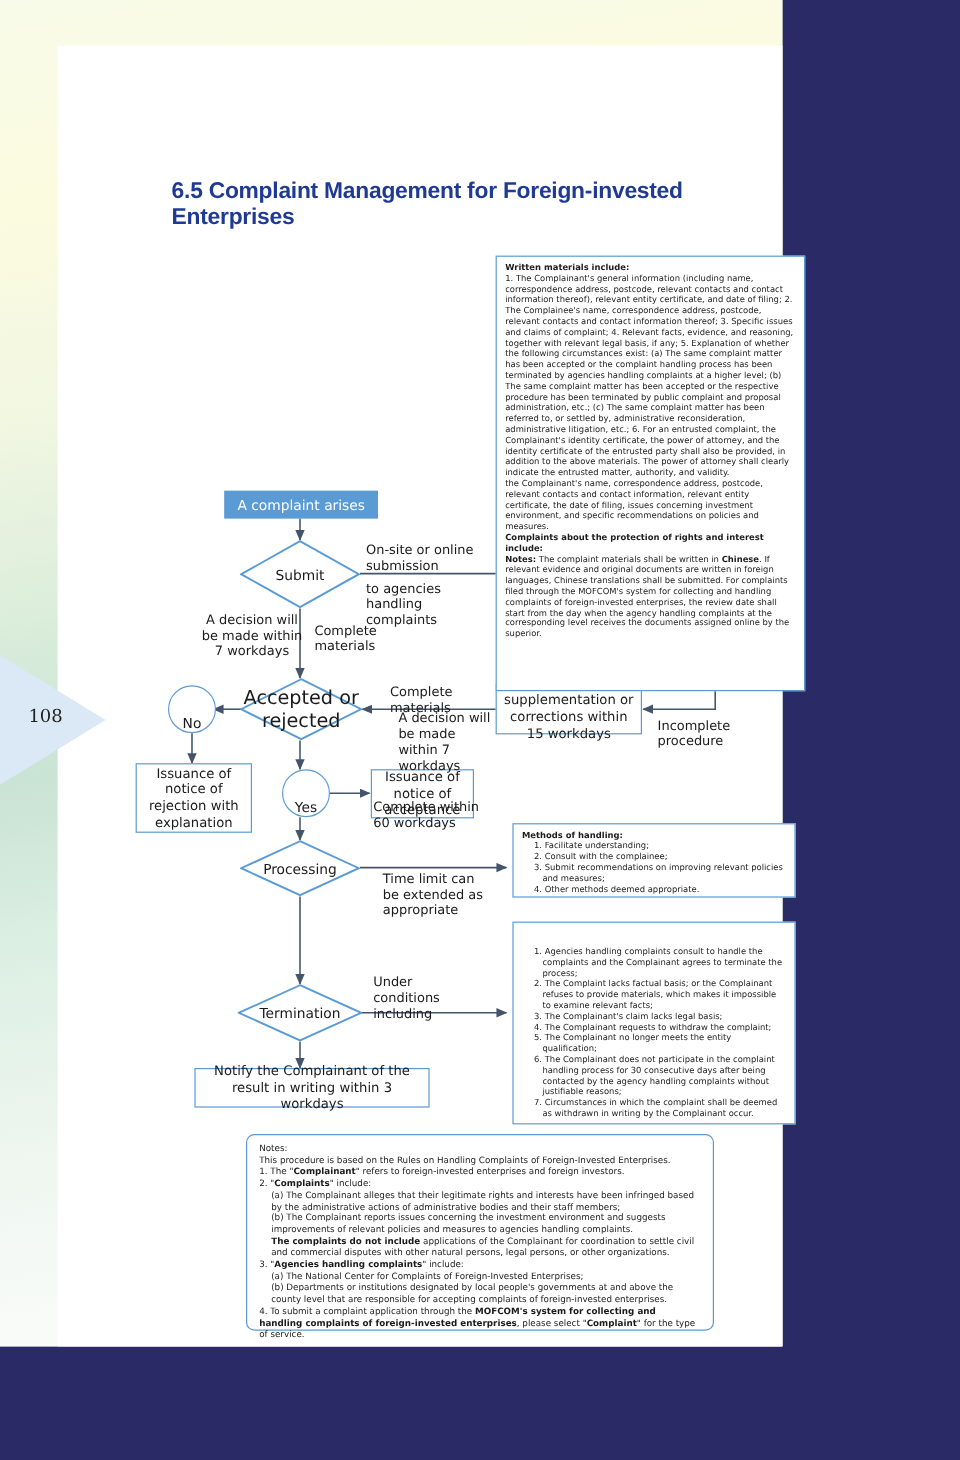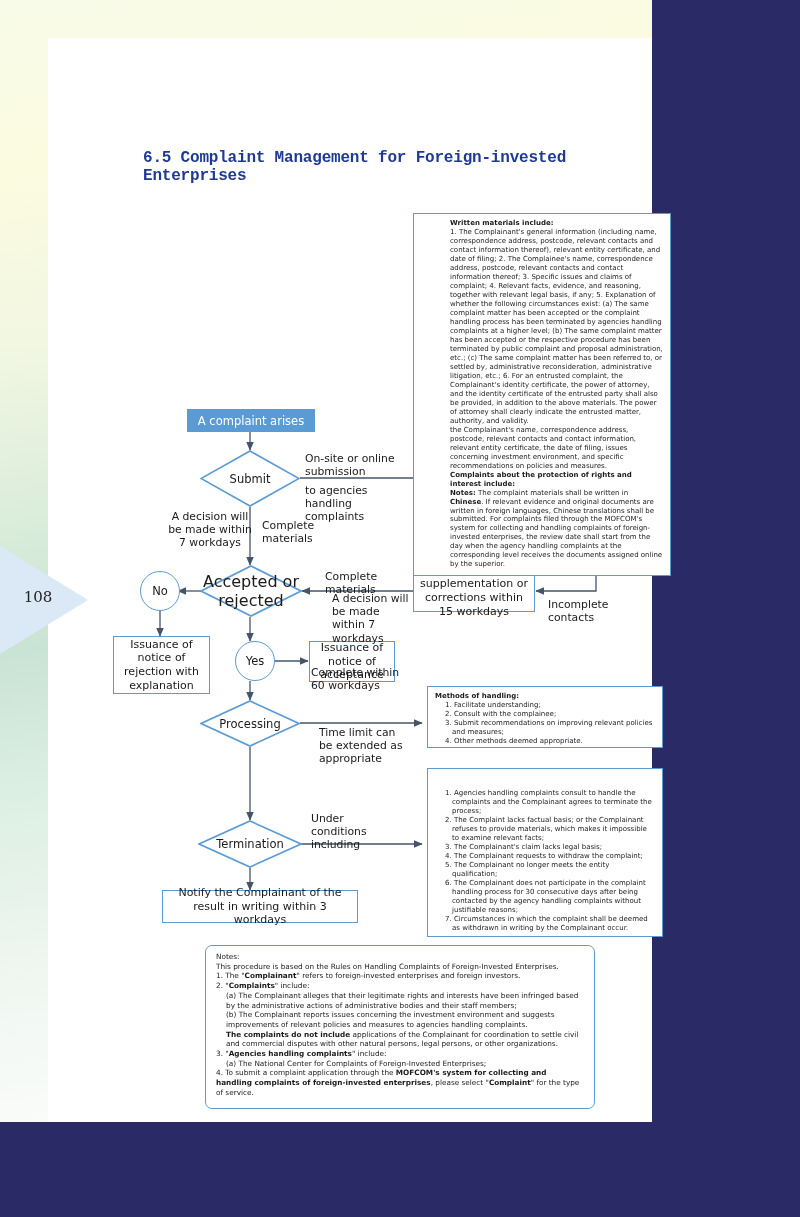--- a/index.html
+++ b/index.html
@@ -62,23 +62,23 @@
     position:absolute; left:8px; top:42px; width:60px;
     text-align:center; font-size:15px; color:#222;
     font-family:"DejaVu Serif", serif;
   }
 
   
   #content { position:absolute; left:0; top:0; width:800px; height:1217px; z-index:5; }
 
   #page-title {
     position:absolute; left:143px; top:149px; width:520px;
-    font-size:16px; font-weight:bold; color:#1f3a93;
+    font-size:19px; font-weight:bold; color:#1f3a93;
     letter-spacing:-0.2px;
-    font-family:Liberation Mono, monospace;
+    font-family:Liberation Sans, sans-serif;
   }
 
   
   .node-box {
     position:absolute;
     border:1.6px solid #5B9BD5;
     background:#ffffff;
     color:#1a1a1a;
     display:flex; align-items:center; justify-content:center;
     text-align:center;
@@ -91,21 +91,21 @@
     border:1px solid #5B9BD5;
     color:#ffffff;
     display:flex; align-items:center; justify-content:center;
     font-size:11.5px;
   }
   .node-circle {
     position:absolute;
     border:1.6px solid #5B9BD5;
     border-radius:50%;
     background:#ffffff;
-    display:flex; align-items:center; justify-content:center;
+    display:flex; align-items:flex-end; justify-content:center;
     font-size:11.5px; color:#1a1a1a;
   }
   .diamond-wrap { position:absolute; }
   .diamond-wrap svg { position:absolute; left:0; top:0; }
   .diamond-label {
     position:absolute; left:0; top:0; width:100%; height:100%;
     display:flex; align-items:center; justify-content:center;
     font-size:11.5px; color:#1a1a1a; text-align:center;
   }
 
@@ -252,27 +252,27 @@
     <span>Notify the Complainant of the result in writing within 3 workdays</span>
   </div>
 
   <div class="edge-label" style="left:305px; top:452px; width:96px;">On-site or online submission</div>
   <div class="edge-label" style="left:305px; top:484px; width:82px;">to agencies handling complaints</div>
   <div class="edge-label" style="left:166px; top:510px; width:88px; text-align:center;">A decision will be made within 7 workdays</div>
   <div class="edge-label" style="left:262px; top:519px; width:70px;">Complete materials</div>
 
   <div class="edge-label" style="left:325px; top:570px; width:76px;">Complete materials</div>
   <div class="edge-label" style="left:332px; top:592px; width:80px;">A decision will be made within 7 workdays</div>
-  <div class="edge-label" style="left:548px; top:598px; width:66px;">Incomplete contacts</div>
+  <div class="edge-label" style="left:548px; top:598px; width:66px;">Incomplete procedure</div>
 
   <div class="edge-label" style="left:311px; top:666px; width:94px;">Complete within 60 workdays</div>
   <div class="edge-label" style="left:319px; top:726px; width:86px;">Time limit can be extended as appropriate</div>
   <div class="edge-label" style="left:311px; top:812px; width:88px;">Under conditions including</div>
 
-  <div class="info-panel" style="left:413px; top:213px; width:258px; height:363px;padding-left:36px;">
+  <div class="info-panel" style="left:413px; top:213px; width:258px; height:363px;">
     <div><b>Written materials include:</b></div>
     <div>1. The Complainant's general information (including name, correspondence address, postcode, relevant contacts and contact information thereof), relevant entity certificate, and date of filing; 2. The Complainee's name, correspondence address, postcode, relevant contacts and contact information thereof; 3. Specific issues and claims of complaint; 4. Relevant facts, evidence, and reasoning, together with relevant legal basis, if any; 5. Explanation of whether the following circumstances exist: (a) The same complaint matter has been accepted or the complaint handling process has been terminated by agencies handling complaints at a higher level; (b) The same complaint matter has been accepted or the respective procedure has been terminated by public complaint and proposal administration, etc.; (c) The same complaint matter has been referred to, or settled by, administrative reconsideration, administrative litigation, etc.; 6. For an entrusted complaint, the Complainant's identity certificate, the power of attorney, and the identity certificate of the entrusted party shall also be provided, in addition to the above materials. The power of attorney shall clearly indicate the entrusted matter, authority, and validity.</div>
     <div>the Complainant's name, correspondence address, postcode, relevant contacts and contact information, relevant entity certificate, the date of filing, issues concerning investment environment, and specific recommendations on policies and measures.</div>
     <div><b>Complaints about the protection of rights and interest include:</b></div>
     <div>
       <b>Notes:</b><span> The complaint materials shall be written in </span><b>Chinese</b><span>. If relevant evidence and original documents are written in foreign languages, Chinese translations shall be submitted. For complaints filed through the MOFCOM's system for collecting and handling complaints of foreign-invested enterprises, the review date shall start from the day when the agency handling complaints at the corresponding level receives the documents assigned online by the superior.</span>
     </div>
   </div>
 
   <div class="info-panel" style="left:427px; top:686px; width:236px; height:62px;">
@@ -296,16 +296,17 @@
   <div class="notes-panel" style="left:205px; top:945px; width:390px; height:164px;">
     <div>Notes:</div>
     <div>This procedure is based on the Rules on Handling Complaints of Foreign-Invested Enterprises.</div>
     <div><span>1. The "</span><b>Complainant</b><span>" refers to foreign-invested enterprises and foreign investors.</span></div>
     <div><span>2. "</span><b>Complaints</b><span>" include:</span></div>
     <div class="ind">(a) The Complainant alleges that their legitimate rights and interests have been infringed based by the administrative actions of administrative bodies and their staff members;</div>
     <div class="ind">(b) The Complainant reports issues concerning the investment environment and suggests improvements of relevant policies and measures to agencies handling complaints.</div>
     <div class="ind"><b>The complaints do not include</b><span> applications of the Complainant for coordination to settle civil and commercial disputes with other natural persons, legal persons, or other organizations.</span></div>
     <div><span>3. "</span><b>Agencies handling complaints</b><span>" include:</span></div>
     <div class="ind">(a) The National Center for Complaints of Foreign-Invested Enterprises;</div>
+    <div class="ind">(b) Departments or institutions designated by local people's governments at and above the county level that are responsible for accepting complaints of foreign-invested enterprises.</div>
     <div><span>4. To submit a complaint application through the </span><b>MOFCOM's system for collecting and handling complaints of foreign-invested enterprises</b><span>, please select "</span><b>Complaint</b><span>" for the type of service.</span></div>
   </div>
 
 </div>
 
 </body></html>

